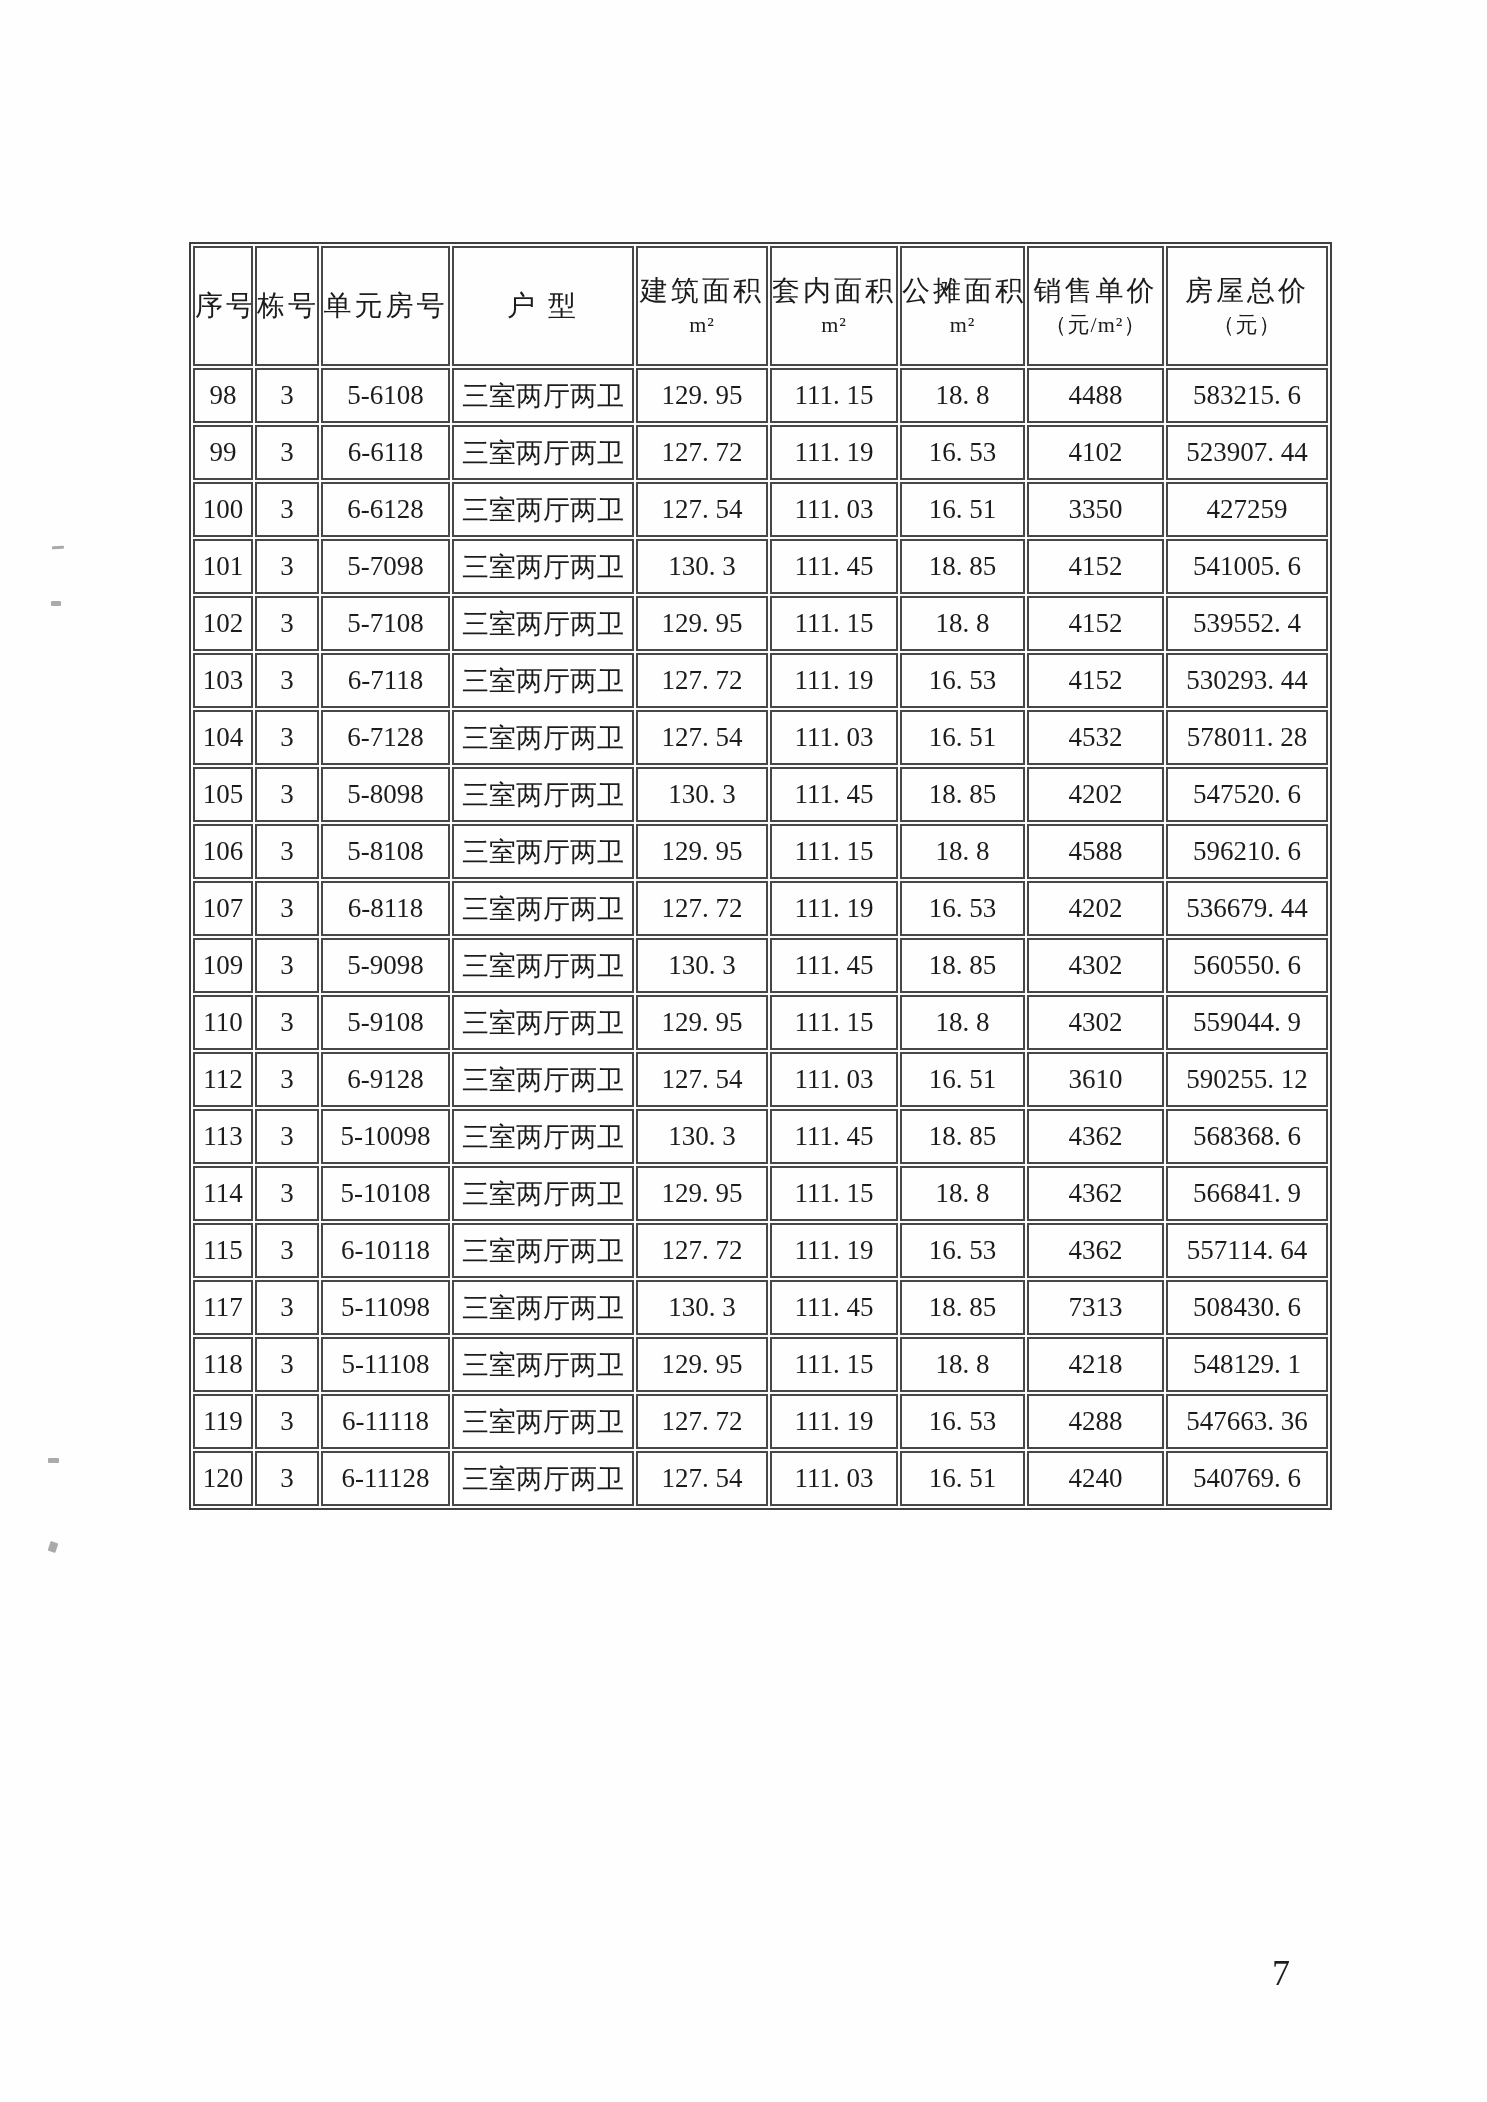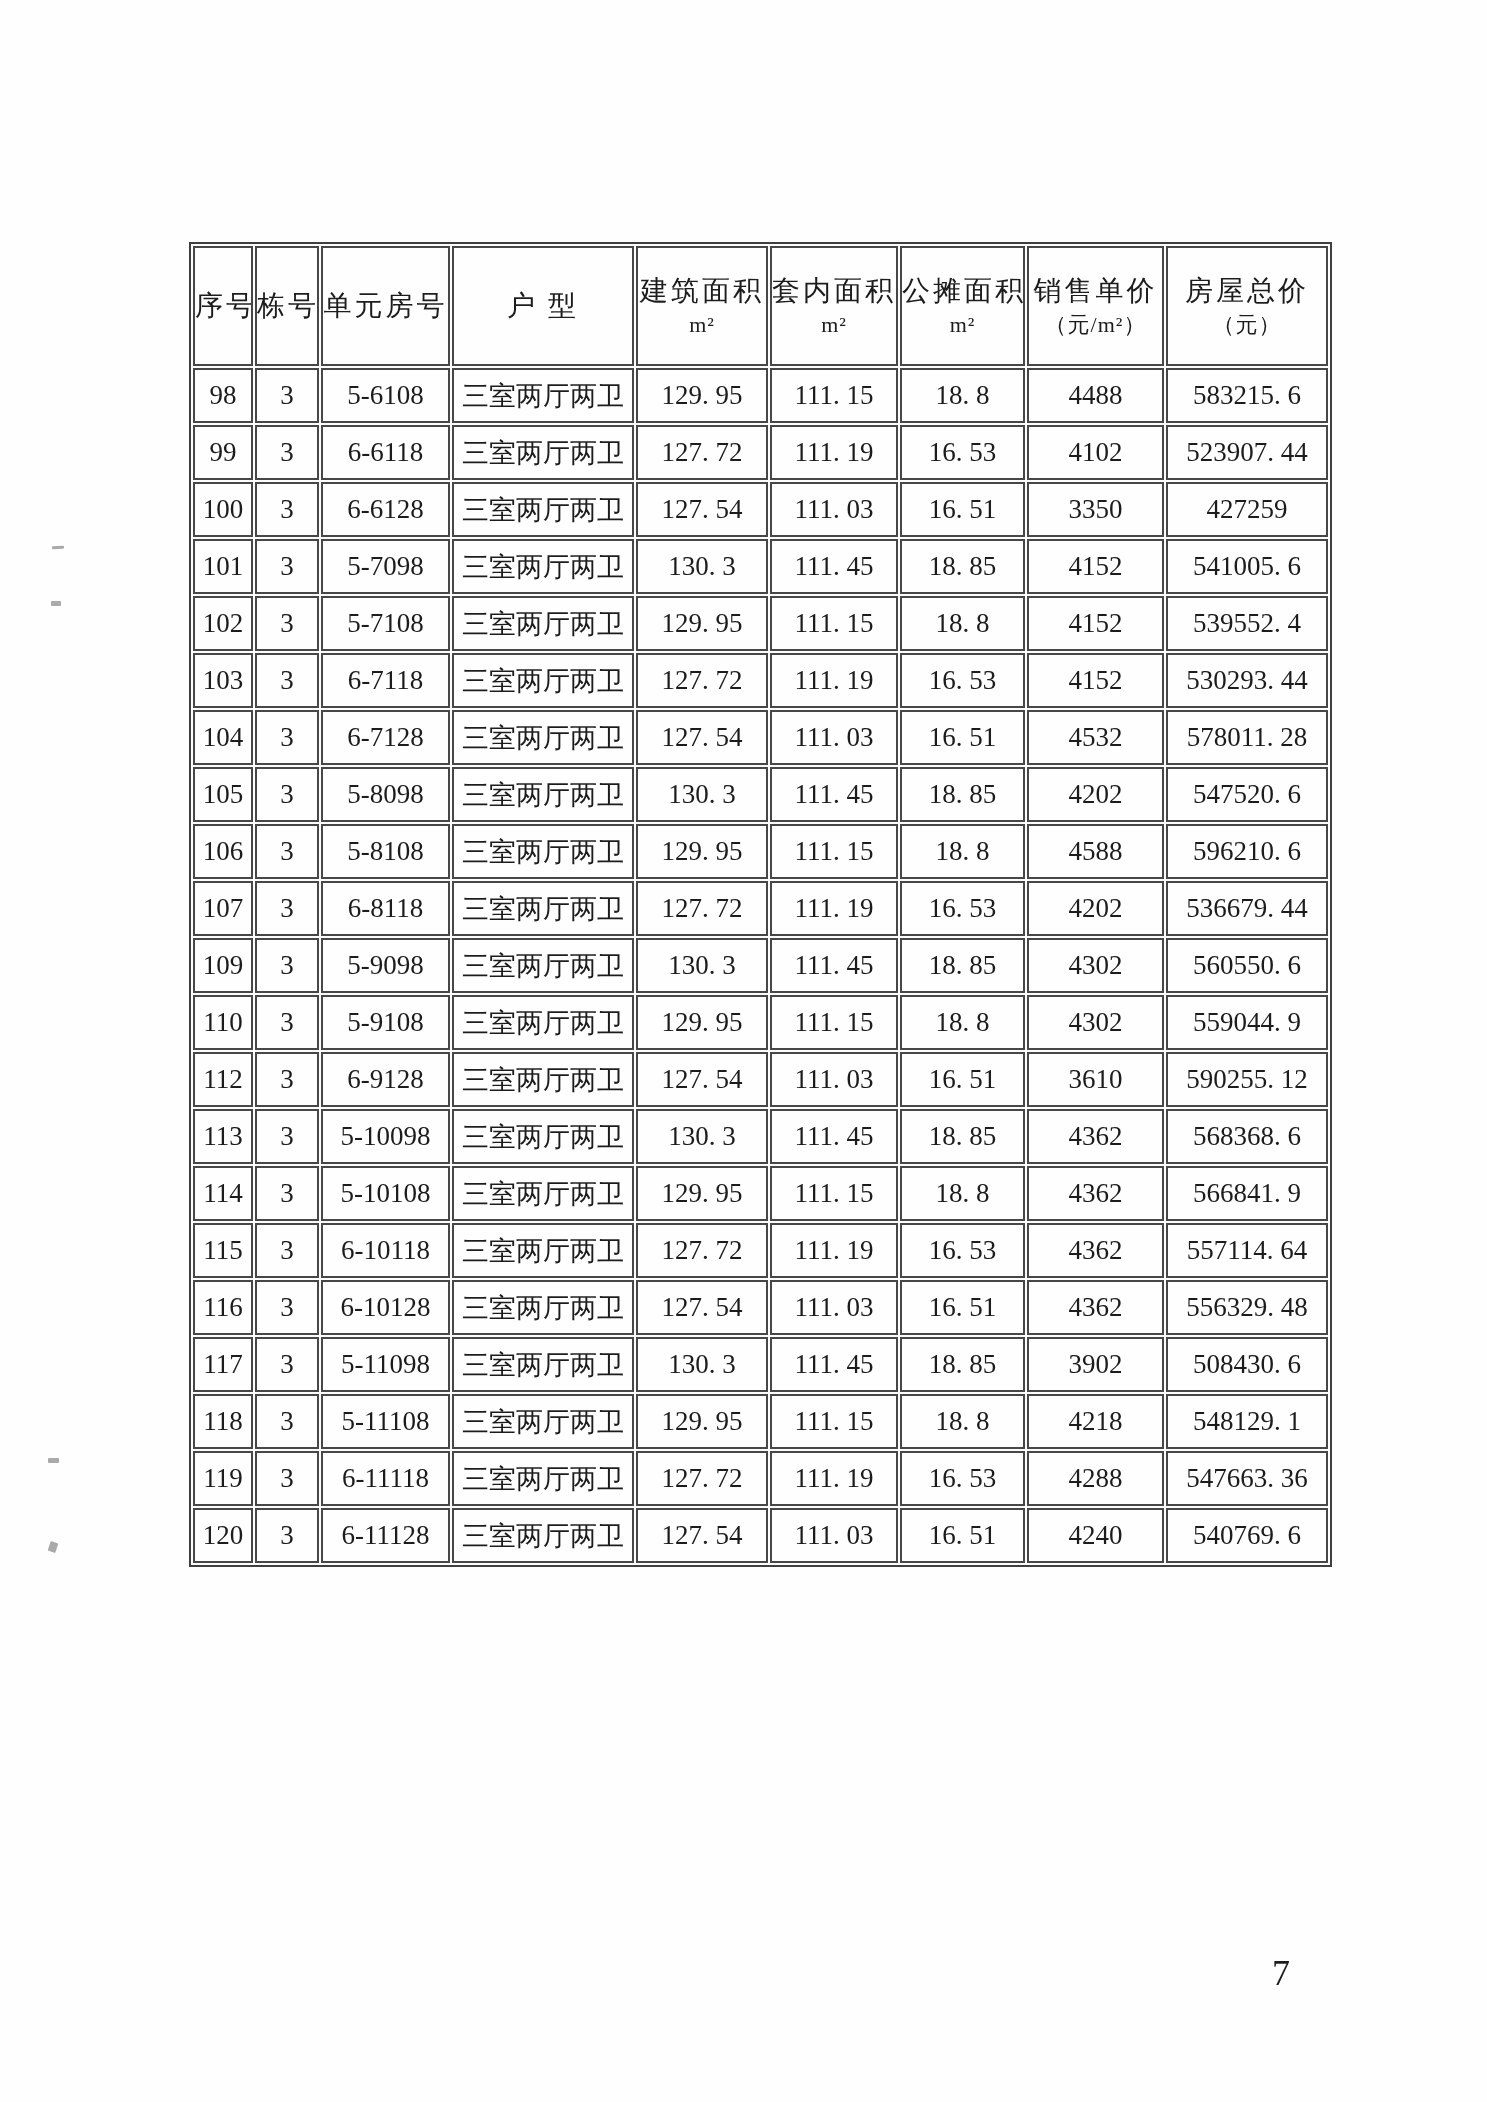--- a/index.html
+++ b/index.html
@@ -302,39 +302,28 @@
           <td>3</td>
           <td>6-10118</td>
           <td>三室两厅两卫</td>
           <td>127. 72</td>
           <td>111. 19</td>
           <td>16. 53</td>
           <td>4362</td>
           <td>557114. 64</td>
         </tr>
         <tr>
-          <td>116</td>
-          <td>3</td>
-          <td>6-10128</td>
-          <td>三室两厅两卫</td>
-          <td>127. 54</td>
-          <td>111. 03</td>
-          <td>16. 51</td>
-          <td>4362</td>
-          <td>556329. 48</td>
-        </tr>
-        <tr>
           <td>117</td>
           <td>3</td>
           <td>5-11098</td>
           <td>三室两厅两卫</td>
           <td>130. 3</td>
           <td>111. 45</td>
           <td>18. 85</td>
-          <td>3902</td>
+          <td>7313</td>
           <td>508430. 6</td>
         </tr>
         <tr>
           <td>118</td>
           <td>3</td>
           <td>5-11108</td>
           <td>三室两厅两卫</td>
           <td>129. 95</td>
           <td>111. 15</td>
           <td>18. 8</td>

